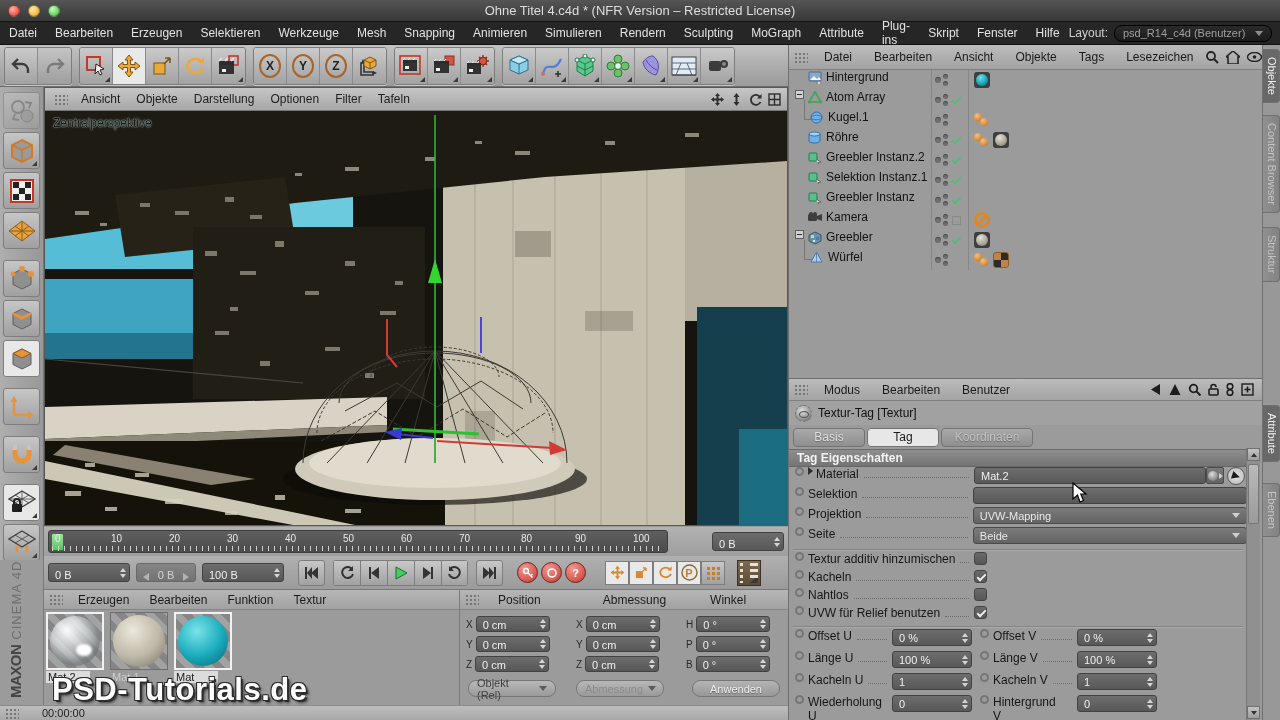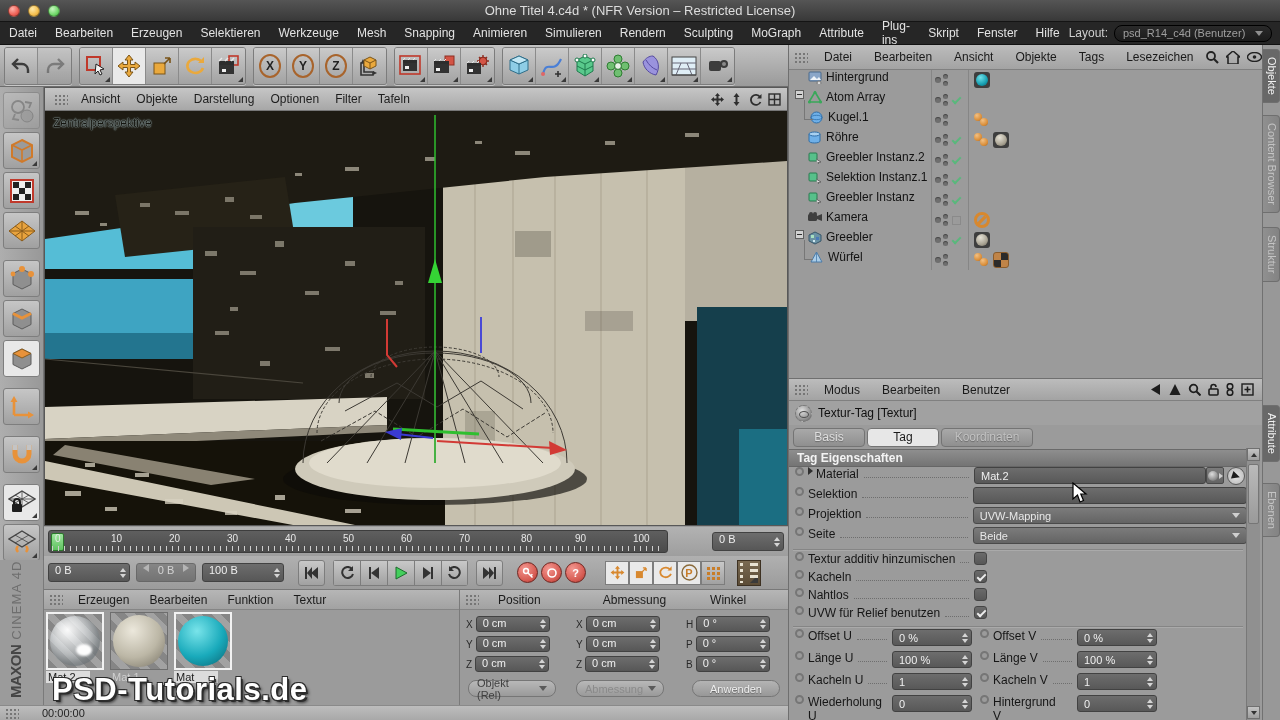--- a/index.html
+++ b/index.html
@@ -43,21 +43,21 @@
 .vp-micons{margin-left:auto;display:flex;gap:6px;padding-right:6px}
 .vp-scene{position:relative;width:742px;height:414px;background:#14120c;overflow:hidden}
 .vp-label{position:absolute;left:8px;top:5px;font-size:12px;color:#15150f;text-shadow:0 0 2px #9fb9be,0 0 1px #cfe3e6;z-index:5}
 .grip{width:14px;height:11px;background-image:radial-gradient(#767676 1px,transparent 1.2px);background-size:4px 4px;margin:0 5px;flex:0 0 14px}
 
 .ruler-row{position:absolute;left:44px;top:527px;width:744px;height:29px;background:linear-gradient(#b2b2b2,#9e9e9e);display:flex;align-items:center;padding:0 4px}
 .ruler{position:relative;height:23px;width:620px;background:linear-gradient(#5f5f5f,#4b4b4b);border:1px solid #3d3d3d;border-radius:3px;color:#e8e8e8;font-size:10px}
 .ruler .num{position:absolute;top:2px}
 .ruler .ticks{position:absolute;left:3px;right:3px;bottom:1px;height:5px;background:repeating-linear-gradient(90deg,#cfcfcf 0 1px,transparent 1px 6px)}
 .playhead{position:absolute;left:2px;top:2px;width:13px;height:18px;background:linear-gradient(#9fe69f,#5fc15f);border:1px solid #2c7a2c;border-radius:2px}
-.dark-field{background:linear-gradient(#6d6d6d,#575757);border:1px solid #424242;border-radius:3px;color:#efefef;font-size:11px;display:flex;align-items:flex-start;padding:0 6px;position:relative;height:19px}
+.dark-field{background:linear-gradient(#6d6d6d,#575757);border:1px solid #424242;border-radius:3px;color:#efefef;font-size:11px;display:flex;align-items:flex-end;padding:0 6px;position:relative;height:19px}
 .dark-field .spin{position:absolute;right:3px;top:50%;transform:translateY(-50%);display:flex;flex-direction:column;gap:2px}
 .su{width:0;height:0;border-left:3px solid transparent;border-right:3px solid transparent;border-bottom:4px solid #d5d5d5}
 .sd{width:0;height:0;border-left:3px solid transparent;border-right:3px solid transparent;border-top:4px solid #d5d5d5}
 .frame-box{margin-left:auto;width:72px}
 
 .transport{position:absolute;left:44px;top:556px;width:744px;height:34px;background:linear-gradient(#b0b0b0,#9b9b9b);border-bottom:1px solid #787878;display:flex;align-items:center;padding:0 4px}
 .pbtn{width:27px;height:26px;display:flex;align-items:center;justify-content:center;background:linear-gradient(#c8c8c8,#a1a1a1);border:1px solid #7d7d7d;position:relative}
 .pgroup{display:flex;border-radius:3px;overflow:hidden}
 .pgroup .pbtn{border-right-width:0}
 .pgroup .pbtn:last-child{border-right-width:1px}

